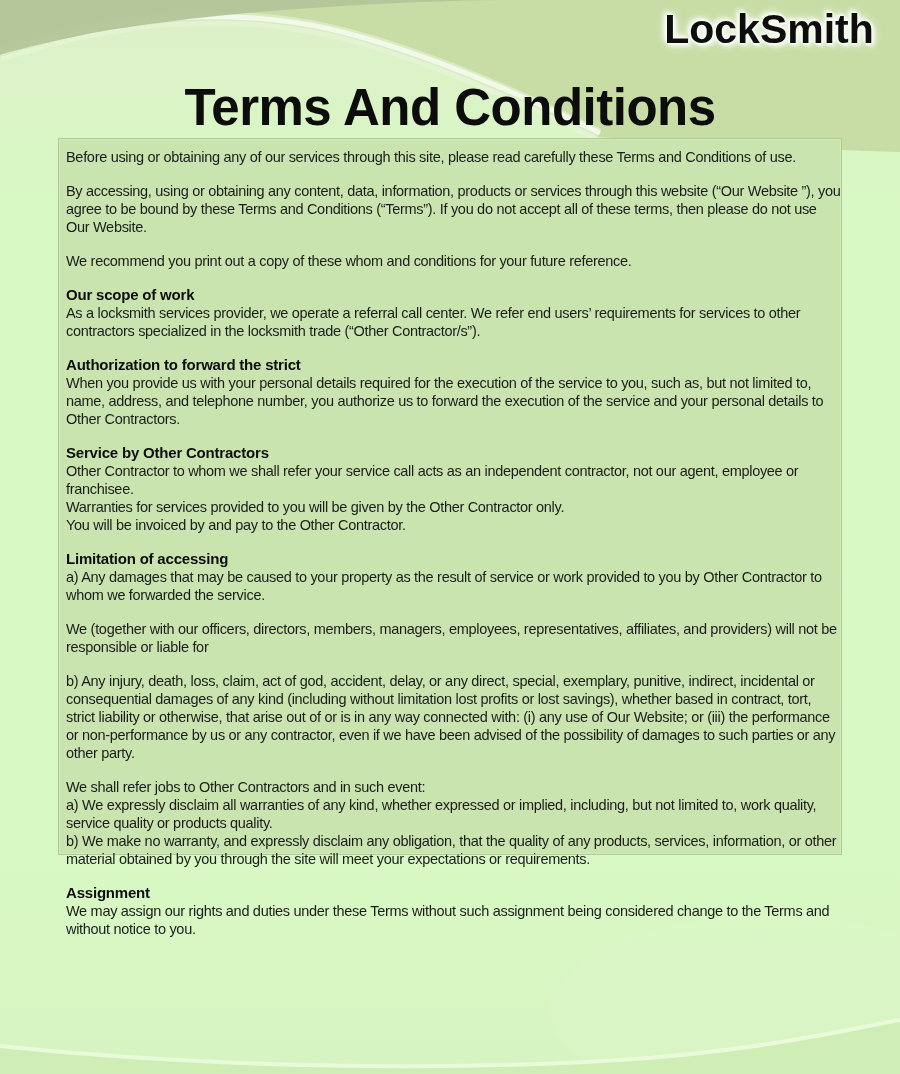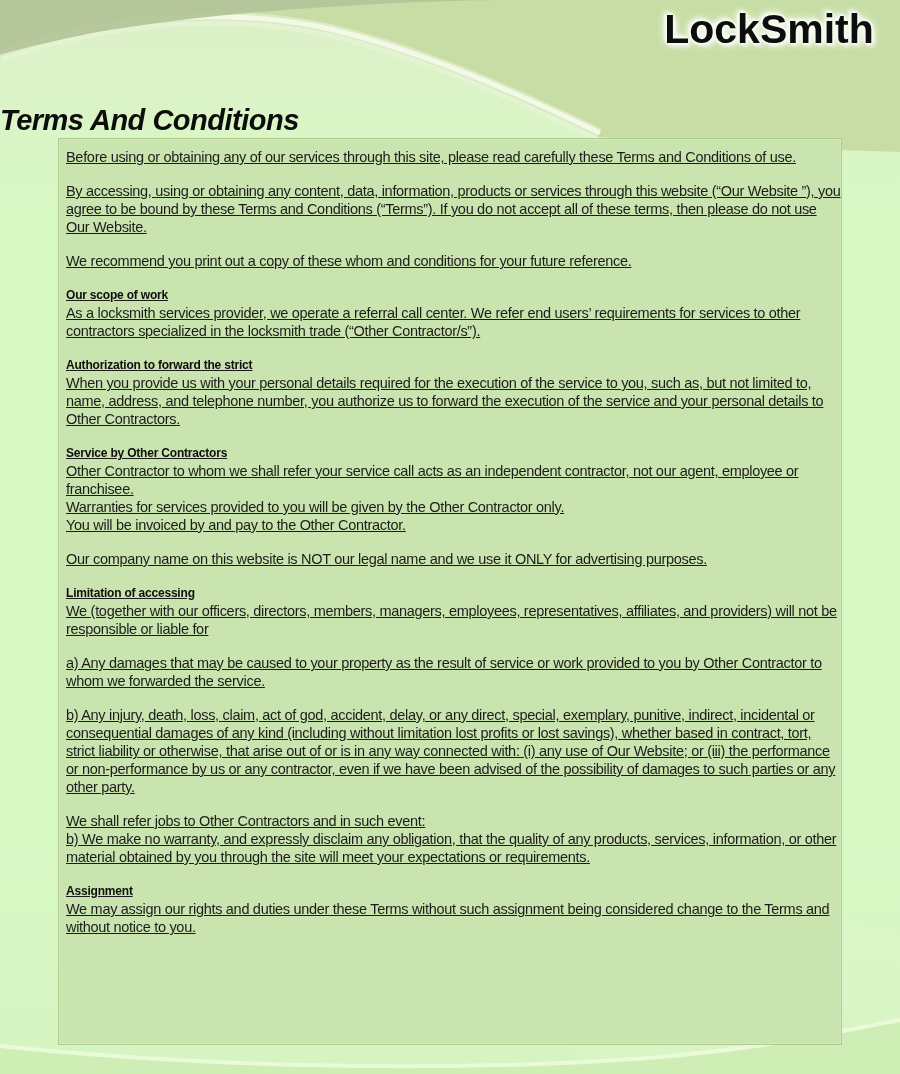--- a/index.html
+++ b/index.html
@@ -22,38 +22,38 @@
     position:absolute; top:6px; right:16px; width:230px;
     text-align:center; font-weight:bold; font-size:41px; line-height:47px;
     color:#0d0d0d; 
     text-shadow:
       -2px 0 2px #f5fbee, 2px 0 2px #f5fbee, 0 -2px 2px #f5fbee, 0 2px 2px #f5fbee,
       -3px -3px 5px rgba(255,255,255,0.85), 3px 3px 5px rgba(255,255,255,0.85),
       0 0 12px rgba(255,255,255,0.95);
   }
   h1.title {
     position:absolute; bottom:1px; left:0; width:100%; margin:0;
-    font-size:29px; font-weight:bold;
-    letter-spacing:-0.5px; color:#0c0c0c;font-style:italic;
+    text-align:center; font-size:51px; font-weight:bold;
+    letter-spacing:-0.5px; color:#0c0c0c;
   }
   .panel {
-    position:absolute; top:138px; left:58px; width:784px; height:907px;
+    position:absolute; top:138px; left:58px; width:784px; height:717px;
     box-sizing:border-box; z-index:1;
     background:#c9e4ae;
     border:1px solid #aecb90;
     box-shadow:inset 0 0 0 1px rgba(255,255,255,0.18);
     padding:9px 0 0 7px;
     color:#1c1c1c;
-    font-size:14.5px; line-height:18px; letter-spacing:-0.3px;text-decoration:underline;
+    font-size:14.5px; line-height:18px; letter-spacing:-0.3px;
   }
   .para  { margin:0 0 16px 0; }
   .line  { margin:0; }
   .group { margin:0 0 16px 0; }
   h3.sec {
-    margin:0; font-size:12px; line-height:18px; font-weight:bold;
+    margin:0; font-size:15px; line-height:18px; font-weight:bold;
     color:#0e0e0e; letter-spacing:-0.2px;
   }
 </style>
 </head>
 <body>
 
 <div class="page">
 
   <svg class="bg" viewBox="0 0 900 1074" xmlns="http://www.w3.org/2000/svg" aria-hidden="true">
 
@@ -87,29 +87,29 @@
 
     <h3 class="sec">Authorization to forward the strict</h3>
     <p class="para">When you provide us with your personal details required for the execution of the service to you, such as, but not limited to, name, address, and telephone number, you authorize us to forward the execution of the service and your personal details to Other Contractors.</p>
 
     <h3 class="sec">Service by Other Contractors</h3>
     <div class="group">
       <p class="line">Other Contractor to whom we shall refer your service call acts as an independent contractor, not our agent, employee or franchisee.</p>
       <p class="line">Warranties for services provided to you will be given by the Other Contractor only.</p>
       <p class="line">You will be invoiced by and pay to the Other Contractor.</p>
     </div>
-    <p class="para">Our company name on this website is NOT our legal name and we use it ONLY for advertising purposes.</p>
 
     <h3 class="sec">Limitation of accessing</h3>
+    <p class="para">a) Any damages that may be caused to your property as the result of service or work provided to you by Other Contractor to whom we forwarded the service.</p>
     <p class="para">We (together with our officers, directors, members, managers, employees, representatives, affiliates, and providers) will not be responsible or liable for</p>
-    <p class="para">a) Any damages that may be caused to your property as the result of service or work provided to you by Other Contractor to whom we forwarded the service.</p>
     <p class="para">b) Any injury, death, loss, claim, act of god, accident, delay, or any direct, special, exemplary, punitive, indirect, incidental or consequential damages of any kind (including without limitation lost profits or lost savings), whether based in contract, tort, strict liability or otherwise, that arise out of or is in any way connected with: (i) any use of Our Website; or (iii) the performance or non-performance by us or any contractor, even if we have been advised of the possibility of damages to such parties or any other party.</p>
 
     <div class="group">
       <p class="line">We shall refer jobs to Other Contractors and in such event:</p>
+      <p class="line">a) We expressly disclaim all warranties of any kind, whether expressed or implied, including, but not limited to, work quality, service quality or products quality.</p>
       <p class="line">b) We make no warranty, and expressly disclaim any obligation, that the quality of any products, services, information, or other material obtained by you through the site will meet your expectations or requirements.</p>
     </div>
 
     <h3 class="sec">Assignment</h3>
     <p class="para">We may assign our rights and duties under these Terms without such assignment being considered change to the Terms and without notice to you.</p>
 
   </main>
 </div>
 
 </body></html>

